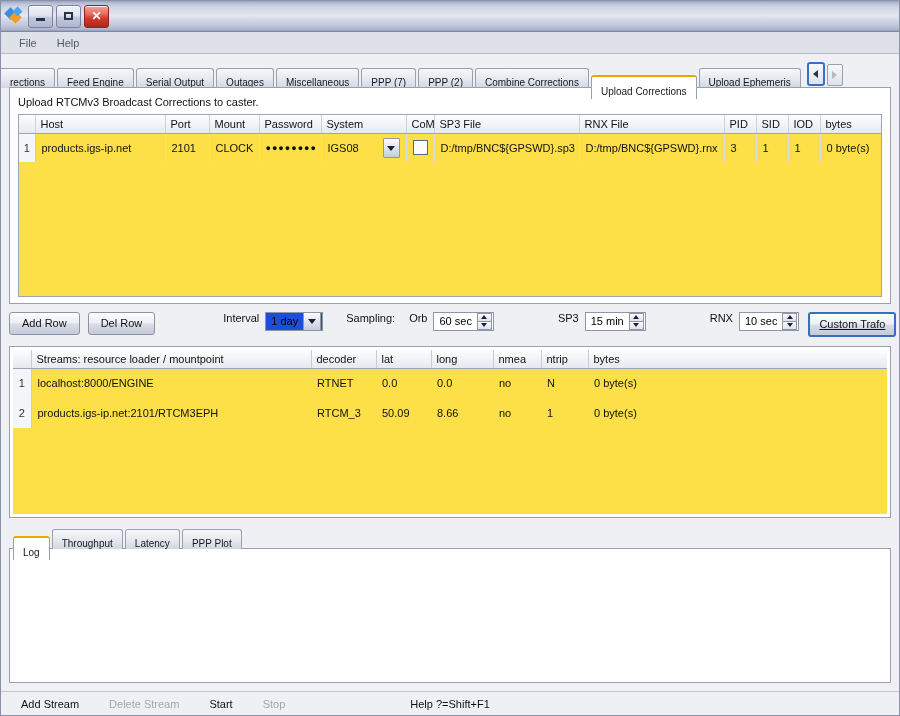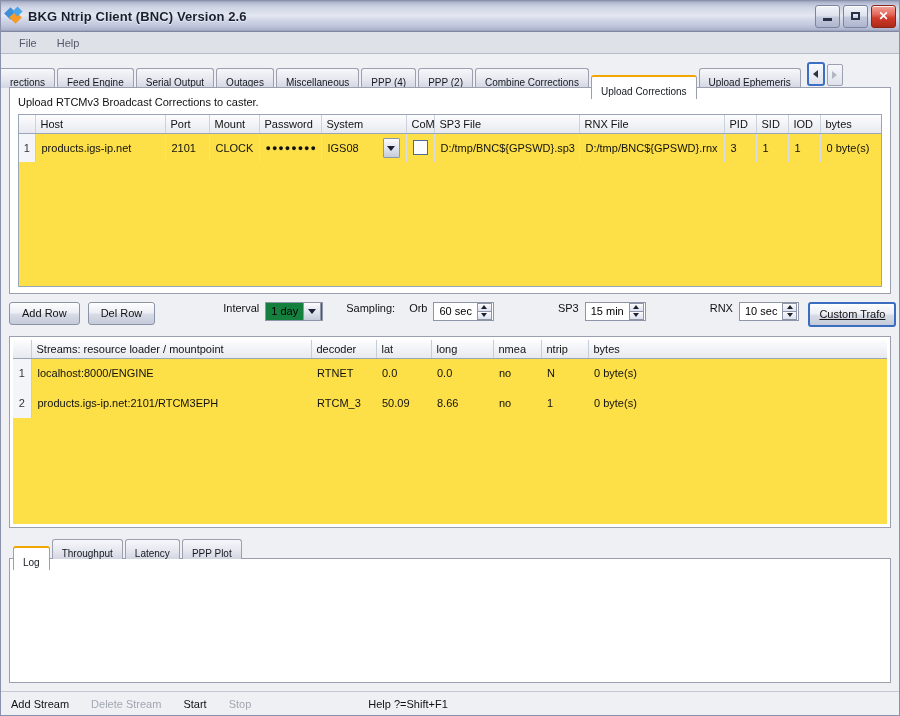--- a/index.html
+++ b/index.html
@@ -296,21 +296,21 @@
     box-shadow: inset 0 1px 0 rgba(255,255,255,.85);
     cursor: default;
     white-space: nowrap;
     display:flex;align-items:center;justify-content:center;
   }
   .btn.strong { border: 2px solid #3a6cc0; padding: 0 9px; text-decoration: underline; }
   .lbl { color: #111; white-space: nowrap; }
   .combo {
     height: 19px;
     border: 1px solid #8e96a8;
-    background: #15803d;
+    background: #1d4ed8;
     display: flex; align-items: center;
     box-sizing: border-box;
   }
   .combo .val { padding: 0 5px; flex: 1 1 auto; white-space: nowrap; }
   .combo .abtn {
     width: 16px; height: 17px; margin: 0 1px 0 0;
     border: 1px solid #8e96a8;
     background: linear-gradient(to bottom, #fbfbfd, #dfe3ed 55%, #c5cbda);
     display: flex; align-items: center; justify-content: center;
     cursor: default;
@@ -337,21 +337,21 @@
   }
   .spin .sbtn + .sbtn { border-top: none; }
   .up-tri { width:0;height:0;border-left:3px solid transparent;border-right:3px solid transparent;border-bottom:4px solid #1b2132;}
   .dn-tri { width:0;height:0;border-left:3px solid transparent;border-right:3px solid transparent;border-top:4px solid #1b2132;}
 
   
   #streams-panel {
     margin: 10px 8px 0 8px;
     border: 1px solid #9aa0b0;
     background: #fff;
-    height: 192px;
+    height: 172px;
     box-sizing: border-box;
     padding: 3px;
     display: flex;
     flex-direction: column;
   }
   #streams-panel .tbl-wrap { border: none; }
   table.grid.streams tbody td { height: 30px; border-right: none; }
   table.grid.streams tbody td.rownum {
     background: #f4f5f8; border-right: 1px solid #c6ccd8; text-align:center;
   }
@@ -379,41 +379,40 @@
   }
 
   
   #statusbar {
     height: 24px;
     flex: 0 0 24px;
     background: #eef0f4;
     border-top: 1px solid #c3c7d2;
     display: flex;
     align-items: center;
-    padding-left: 10px;
+    padding-left: 20px;
     box-sizing: border-box;
     font-size: 11px;
-    gap: 0;
+    gap: 8px;
   }
   .status-action { padding: 0 12px 0 0; margin-right: 10px; color: #111; cursor: default; white-space: nowrap;}
   .status-action.disabled { color: #a3a7b2; }
   #status-help { margin-left: 95px; color: #111; white-space: nowrap;}
 </style>
 </head>
 <body>
 
 <div id="window">
 
   <div id="titlebar">
     <div id="app-icon">
       <div class="d d1"></div>
       <div class="d d2"></div>
       <div class="d d3"></div>
     </div>
-    <div id="title-text">BKG Ntrip Client (BNC) Version 2.6</div>
     <div class="win-btns">
       <div class="win-btn">
         <div class="gl">
             <div class="mini-bar"></div>
           </div>
       </div>
       <div class="win-btn">
         <div class="gl">
             <div class="maxi-box"></div>
           </div>
@@ -430,21 +429,21 @@
   </div>
 
   <div id="content">
 
     <div id="tabstrip">
       <div class="tab clipped">rections</div>
       <div class="tab">Feed Engine</div>
       <div class="tab">Serial Output</div>
       <div class="tab">Outages</div>
       <div class="tab">Miscellaneous</div>
-      <div class="tab">PPP (4)</div>
+      <div class="tab">PPP (7)</div>
       <div class="tab">PPP (2)</div>
       <div class="tab">Combine Corrections</div>
       <div class="tab active">Upload Corrections</div>
       <div class="tab">Upload Ephemeris</div>
       <div class="tab-arrows">
         <div class="tab-arrow enabled">
             <div class="tri-l"></div>
           </div>
         <div class="tab-arrow">
             <div class="tri-r"></div>

